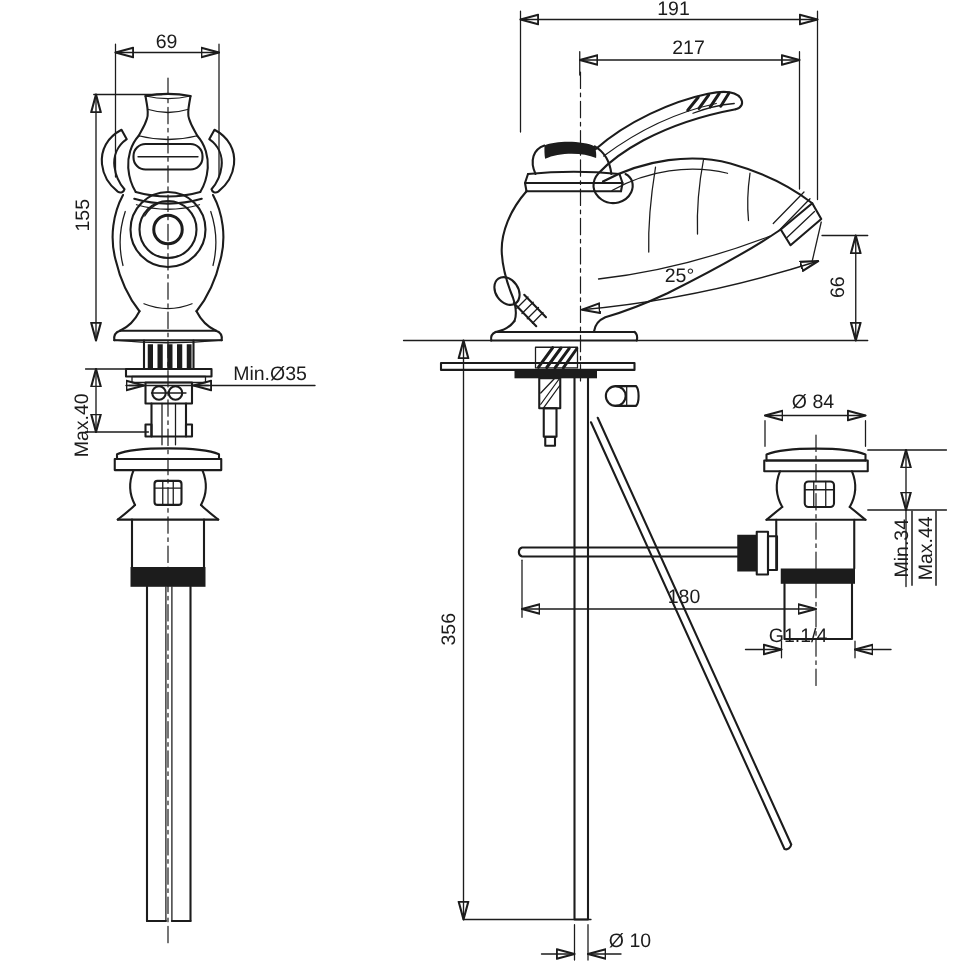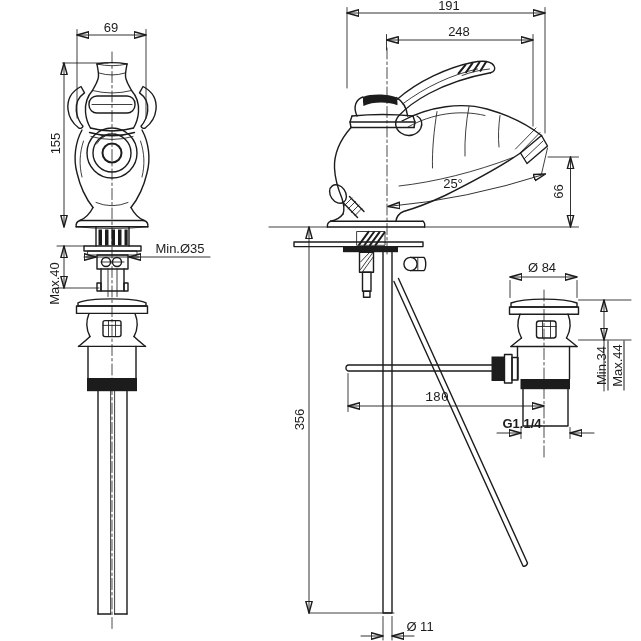--- a/index.html
+++ b/index.html
@@ -237,25 +237,25 @@
     <path class="dim" d="M604,340 V391"></path>
   </g>
 </svg>
 
 <div class="lbl" style="left:76px; top:20px;text-align:center;">69</div>
 <div class="lbl sm rot" style="left:30px; top:136px;">155</div>
 <div class="lbl" style="left:145px; top:241px;text-align:center;">Min.Ø35</div>
 <div class="lbl sm rot" style="left:29px; top:276px;">Max.40</div>
 
 <div class="lbl" style="left:414px; top:-2px;">191</div>
-<div class="lbl" style="left:424px; top:24px;">248</div>
+<div class="lbl" style="left:424px; top:24px;">217</div>
 <div class="lbl" style="left:418px; top:176px;text-align:center;">25°</div>
 <div class="lbl sm rot" style="left:533px; top:184px;">66</div>
-<div class="lbl" style="left:402px; top:390px;font-family:Liberation Mono, monospace;">180</div>
+<div class="lbl" style="left:421px; top:390px;">180</div>
 <div class="lbl sm rot" style="left:274px; top:412px;">356</div>
-<div class="lbl" style="left:385px; top:619px;">Ø 11</div>
+<div class="lbl" style="left:385px; top:619px;">Ø 10</div>
 
 <div class="lbl" style="left:507px; top:260px;">Ø 84</div>
 <div class="lbl sm rot underl" style="left:576px; top:358px;">Min.34</div>
 <div class="lbl sm rot underl" style="left:592px; top:358px;">Max.44</div>
-<div class="lbl" style="left:487px; top:416px;font-weight:bold;">G1.1/4</div>
+<div class="lbl" style="left:497px; top:416px;">G1.1/4</div>
 
 </div>
 
 </body></html>

